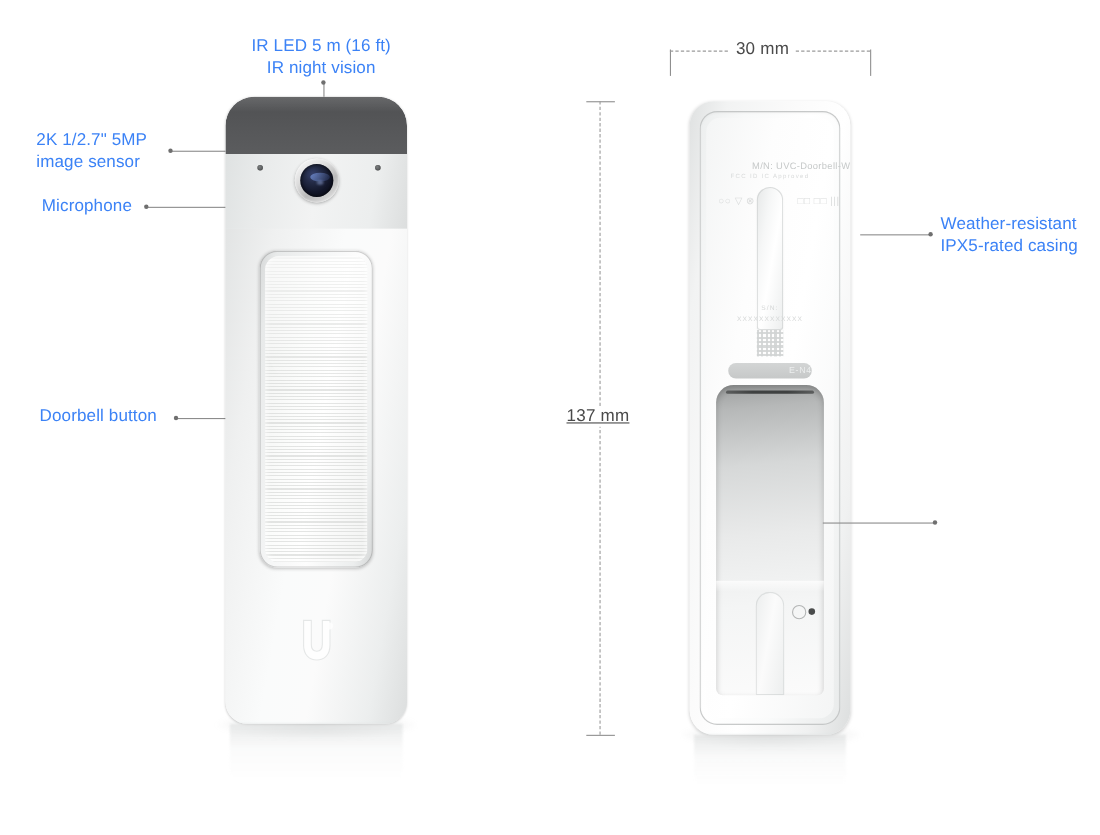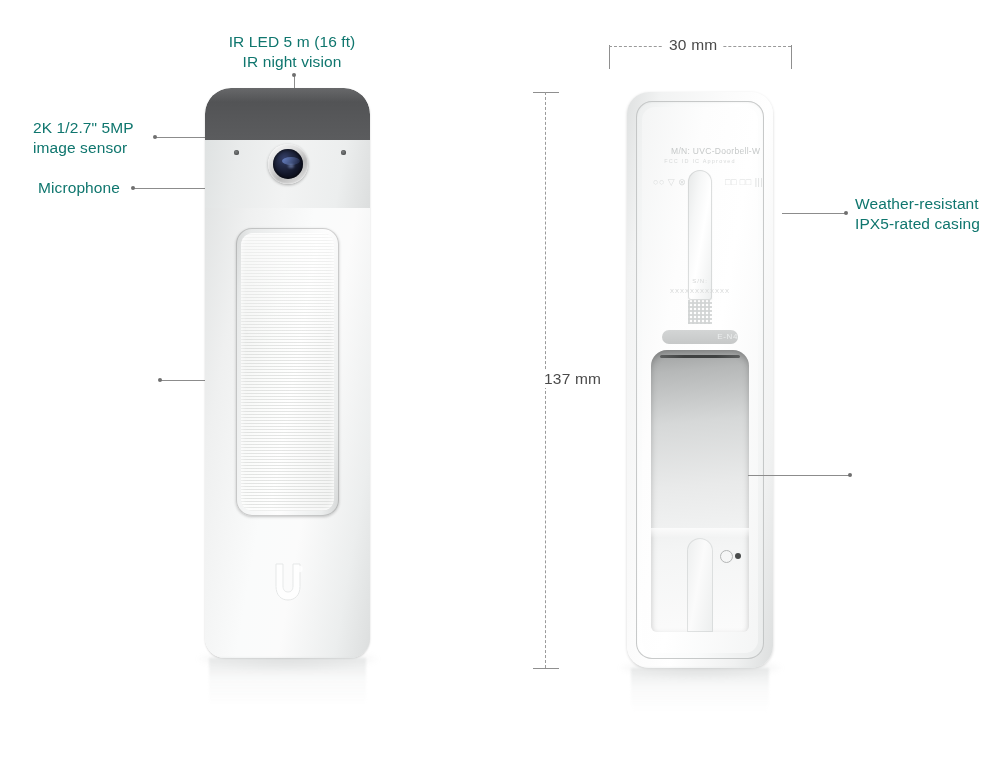--- a/index.html
+++ b/index.html
@@ -7,21 +7,21 @@
     width:1000px;height:759px;position:relative;overflow:hidden;
     background:#ffffff;
     font-family:"Liberation Sans", sans-serif;
     color:#3c3c3c;
   }
   .stage{position:absolute;left:0;top:0;width:1000px;height:759px;}
 
   
   .label{
     position:absolute;font-size:15.5px;line-height:19.5px;
-    color:#0f766e;white-space:pre-line;letter-spacing:.1px;
+    color:#3b82f6;white-space:pre-line;letter-spacing:.1px;
   }
   .dim-text{
     position:absolute;font-size:15.5px;color:#4a4a4a;
     background:#fff;padding:0 6px;letter-spacing:.2px;
   }
 
   
   .lead{position:absolute;background:#8c8c8c;}
   .lead.h{height:1px;}
   .lead.v{width:1px;}
@@ -132,22 +132,22 @@
   .rear .frame-in{
     position:absolute;left:9px;top:9px;width:128px;height:558px;border-radius:16px;
     background:linear-gradient(100deg,#eceeee 0%,#f8f9f9 18%,#ffffff 45%,#fafbfb 70%,#e9ebeb 100%);
     box-shadow:inset 0 0 0 1px rgba(190,193,193,.85), inset 0 1px 3px rgba(0,0,0,.07);
   }
   .rear .frame-in2{
     position:absolute;left:15px;top:15px;width:116px;height:546px;border-radius:13px;
     background:linear-gradient(100deg,#f4f5f5 0%,#fdfdfd 30%,#ffffff 55%,#f4f5f5 100%);
   }
   .model-text{
-    position:absolute;left:0;top:54px;width:146px;text-align:left;
-    font-size:8.5px;color:#c6c9c9;letter-spacing:.3px;padding-left:44px;
+    position:absolute;left:0;top:54px;width:146px;text-align:right;
+    font-size:8.5px;color:#c6c9c9;letter-spacing:.3px;
   }
   .model-sub{
     position:absolute;left:0;top:66px;width:146px;text-align:center;
     font-size:5.5px;color:#d8dada;letter-spacing:1.2px;
   }
   .pillar{
     position:absolute;left:61px;top:78px;width:24px;height:130px;
     border-radius:12px 12px 3px 3px;
     background:linear-gradient(100deg,#e6e8e8 0%,#f6f7f7 30%,#ffffff 55%,#eceeee 100%);
     box-shadow:inset 0 0 0 1px rgba(205,208,208,.7), 0 1px 2px rgba(0,0,0,.05);
@@ -224,20 +224,21 @@
 <div class="stage">
 
   <div class="label" style="left:222px;top:32px;width:140px;text-align:center;">IR LED 5 m (16 ft)
 IR night vision</div>
 
   <div class="label" style="left:33px;top:118px;width:170px;text-align:left;">2K 1/2.7" 5MP
 image sensor</div>
 
   <div class="label" style="left:38px;top:178px;width:150px;text-align:left;">Microphone</div>
 
+  <div class="label" style="left:36px;top:369px;width:180px;text-align:left;">Doorbell button</div>
 
   <div class="lead v" style="left:294px;top:75px;height:28px;"></div>
   <div class="dot" style="left:292px;top:73px;"></div>
   <div class="bracket" style="left:233px;top:103px;width:122px;height:26px;"></div>
 
   <div class="lead h" style="left:155px;top:137px;width:140px;"></div>
   <div class="dot" style="left:153px;top:135px;"></div>
 
   <div class="lead h" style="left:133px;top:188px;width:213px;"></div>
   <div class="lead v" style="left:345px;top:158px;height:31px;"></div>
@@ -277,21 +278,21 @@
   <div class="reflect" style="left:209px;top:658px;width:157px;height:62px;"></div>
 
   <div class="tick v" style="left:609px;top:45px;height:24px;background:#8f8f8f;"></div>
   <div class="tick v" style="left:791px;top:45px;height:24px;background:#8f8f8f;"></div>
   <div class="dashh" style="left:609px;top:46px;width:182px;"></div>
   <div class="dim-text" style="left:663px;top:36px;">30 mm</div>
 
   <div class="tick h" style="left:533px;top:92px;width:26px;background:#8f8f8f;"></div>
   <div class="tick h" style="left:533px;top:668px;width:26px;background:#8f8f8f;"></div>
   <div class="dashv" style="left:545px;top:92px;height:576px;"></div>
-  <div class="dim-text" style="left:538px;top:370px;">137 mm</div>
+  <div class="dim-text" style="left:509px;top:370px;text-decoration:underline;">137 mm</div>
 
   <div class="shadow-pad" style="left:618px;top:656px;width:166px;height:24px;"></div>
   <div class="rear">
     <div class="frame-in"></div>
     <div class="frame-in2"></div>
 
     <div class="model-text">M/N: UVC-Doorbell-W</div>
     <div class="model-sub">FCC ID   IC   Approved</div>
 
     <div class="cert left">○○

